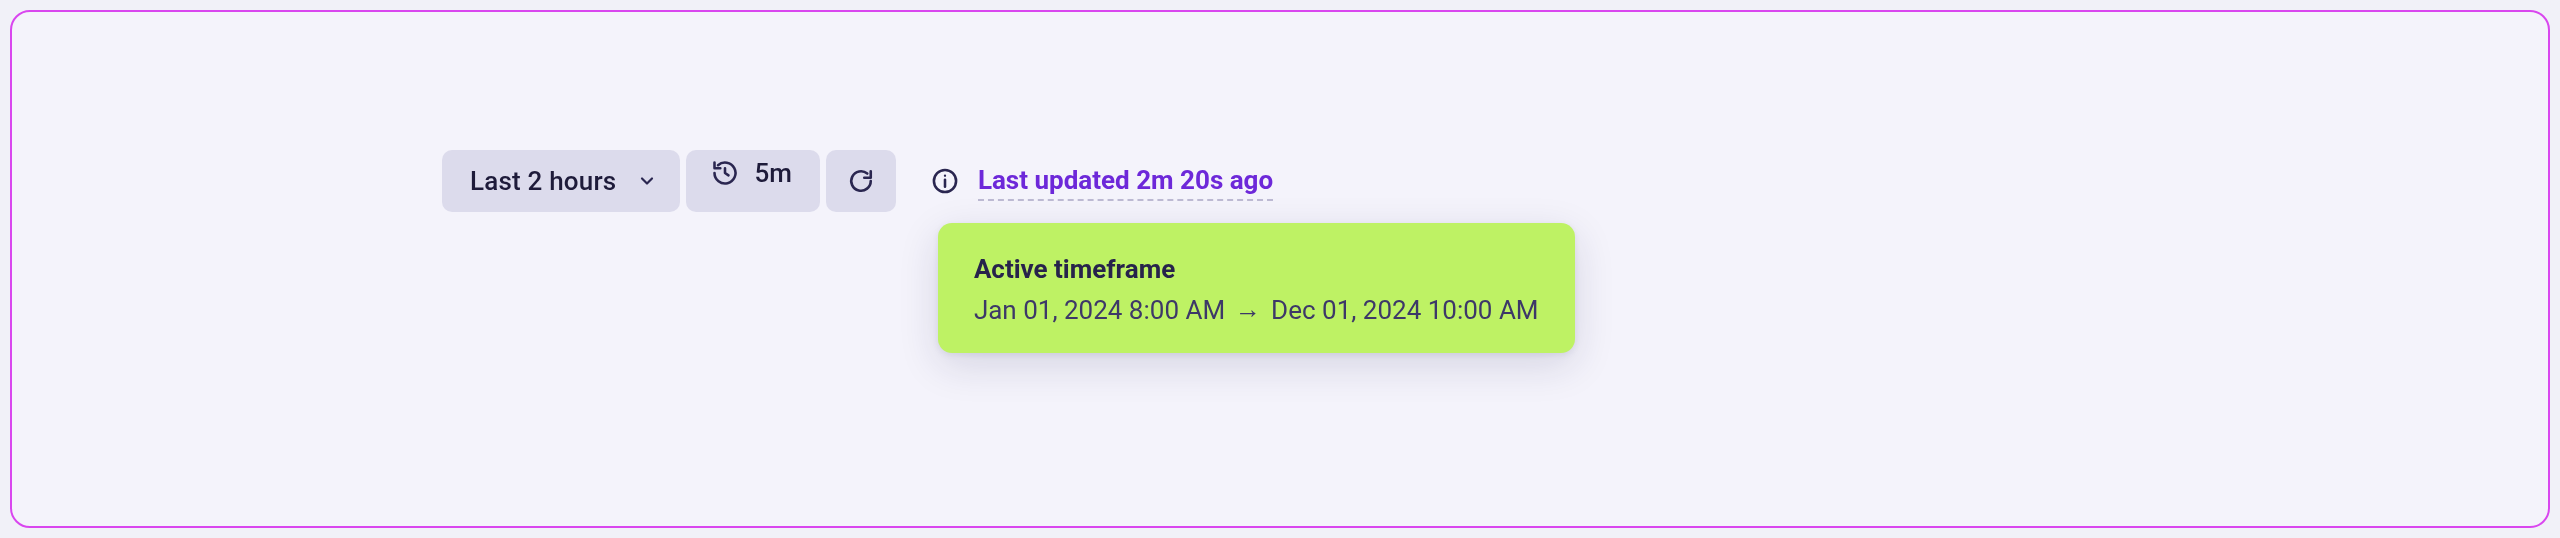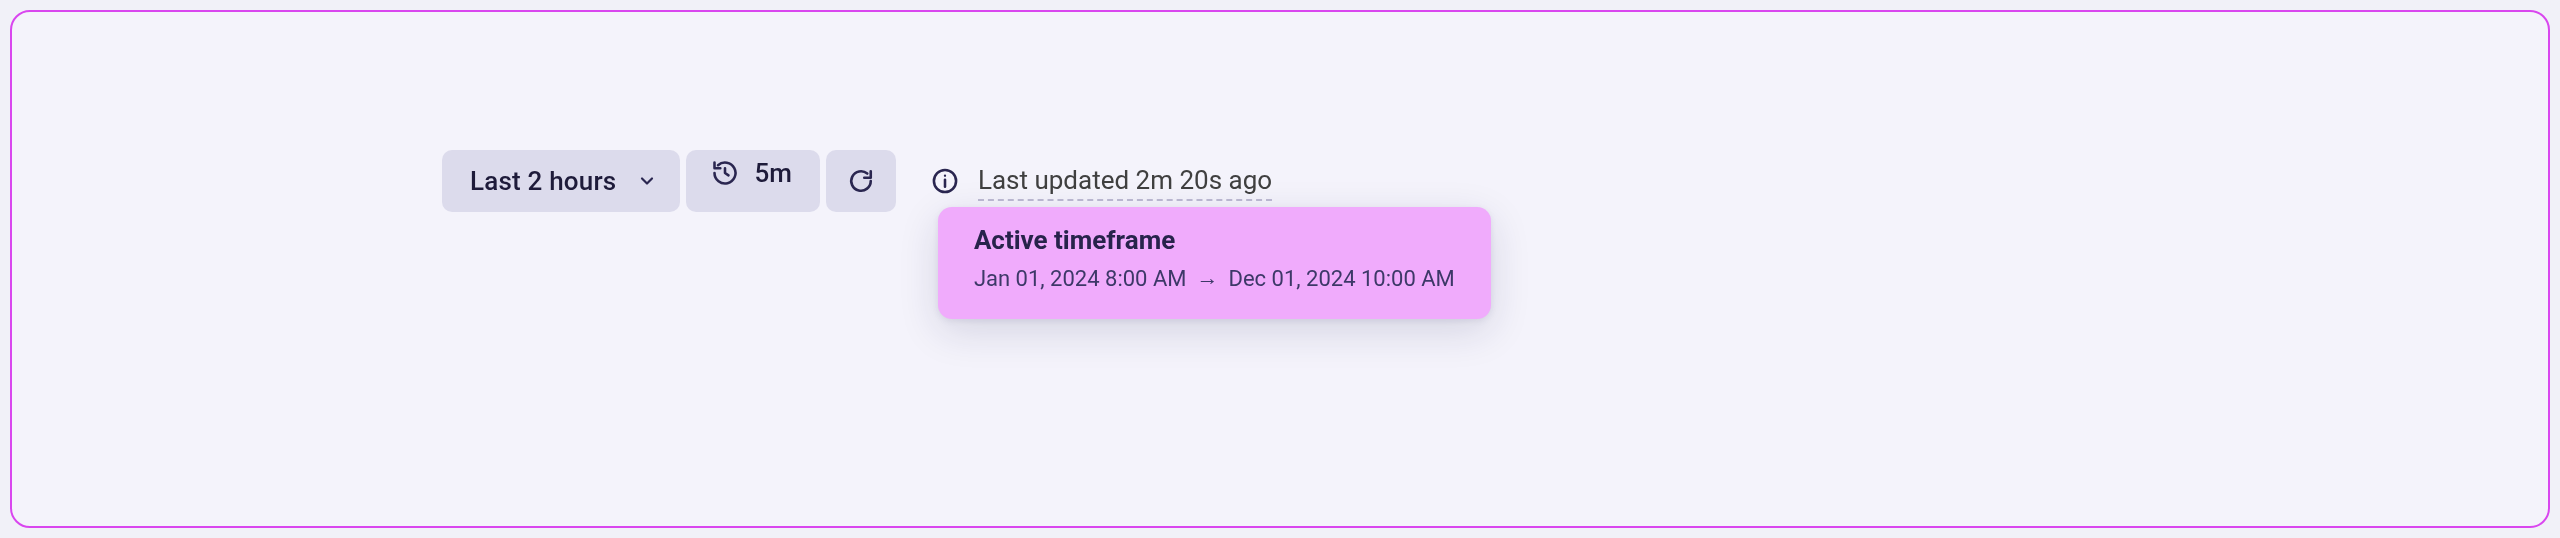--- a/index.html
+++ b/index.html
@@ -65,47 +65,47 @@
     display: inline-flex;
     align-items: center;
     gap: 18px;
     margin-left: 28px;
   }
   .last-updated-wrap {
     position: relative;
     display: inline-block;
   }
   .last-updated-text {
-    color: #404040;
+    color: #6d28d9;
     font-size: 26px;
-    font-weight: 400;
+    font-weight: 700;
     padding-bottom: 4px;
     border-bottom: 2px dashed #bdbad3;
     line-height: 1.2;
     cursor: default;
   }
   .tooltip {
     position: absolute;
-    top: 42px;
+    top: 58px;
     left: -40px;
-    background: #f0abfc;
+    background: #bef264;
     border-radius: 14px;
-    padding: 18px 36px 28px 36px;
+    padding: 31px 36px 28px 36px;
     box-shadow: 0 12px 40px rgba(30,25,75,0.14), 0 2px 6px rgba(30,25,75,0.08);
     white-space: nowrap;
   }
   .tooltip-title {
     color: #27234b;
     font-size: 26px;
     font-weight: 700;
     margin-bottom: 10px;
   }
   .tooltip-range {
     color: #3d3868;
-    font-size: 22px;
+    font-size: 26px;
     font-weight: 400;
     display: inline-flex;
     align-items: center;
     gap: 10px;
   }
   svg { display: block; }
 </style>
 </head>
 <body>
 

